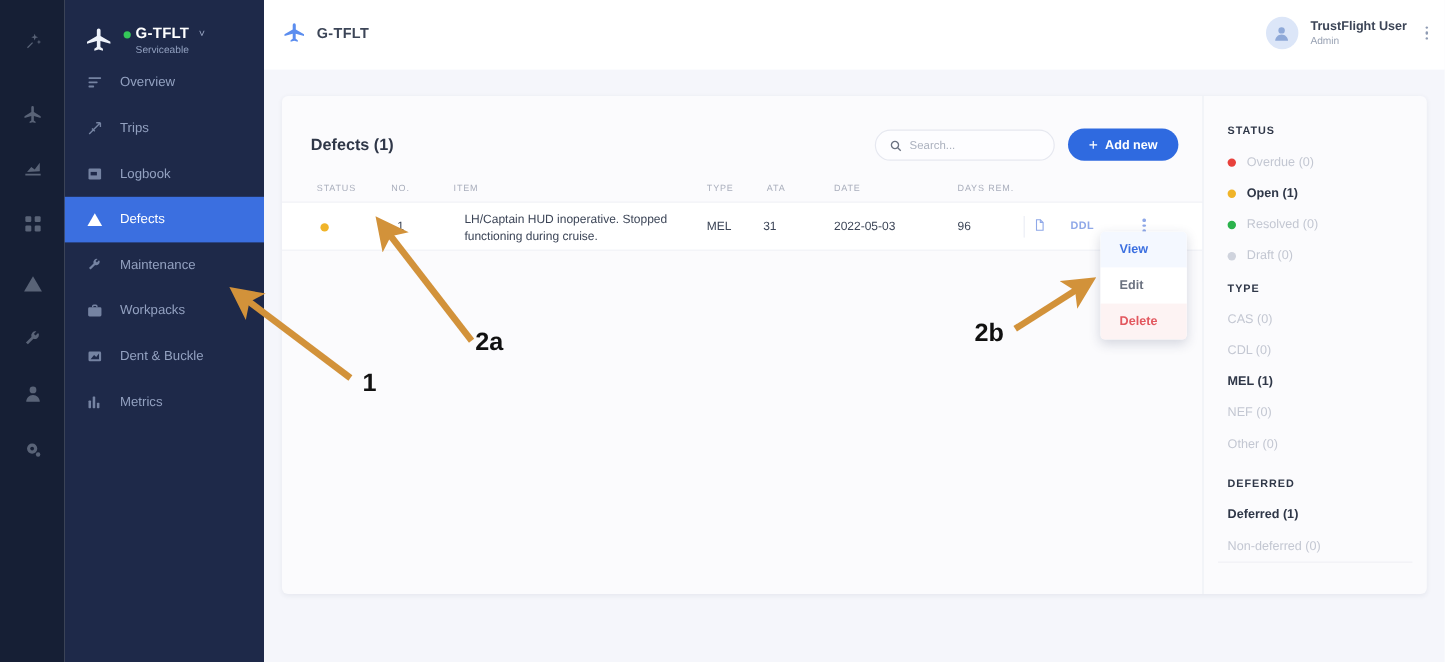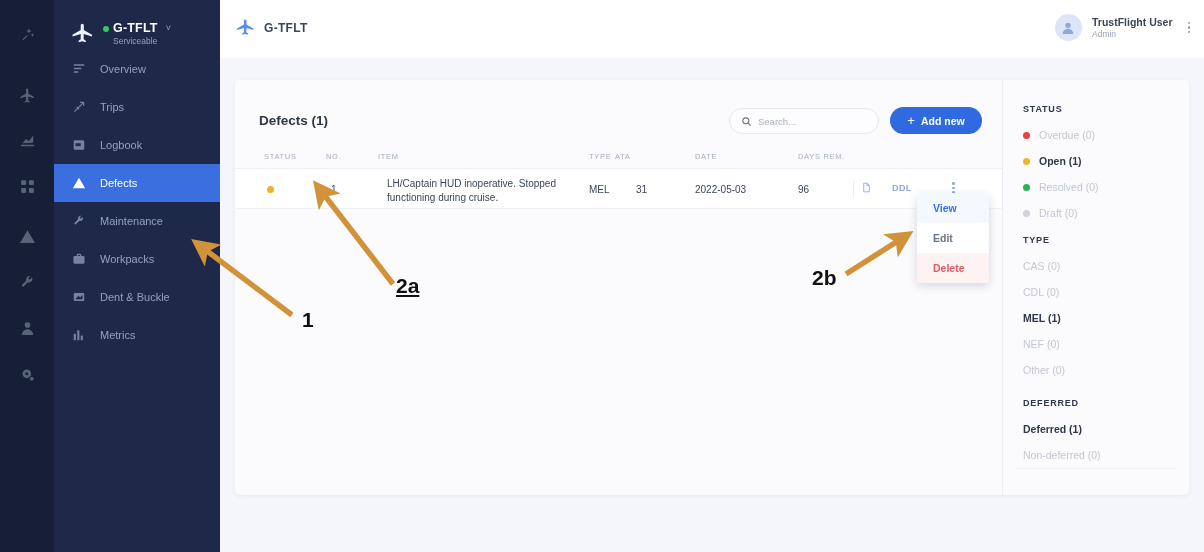--- a/index.html
+++ b/index.html
@@ -180,21 +180,21 @@
     border-bottom: 1px solid #eff0f5;
   }
   .thead span {
     position: absolute; top: 7px;
     font-size: 7.5px; letter-spacing: .7px; color: #a9aebc;
   }
   .c-status { left: 29px; }
   .c-no     { left: 91px; }
   .c-item   { left: 143px; }
   .c-type   { left: 354px; }
-  .c-ata    { left: 380px; }
+  .c-ata    { left: 404px; }
   .c-date   { left: 460px; }
   .c-days   { left: 563px; }
 
   .trow {
     position: relative; height: 40px;
     background: #ffffff;
     border-bottom: 1px solid #f1f2f7;
   }
   .trow .cell {
     position: absolute;
@@ -267,21 +267,21 @@
   .rp-sep { height: 1px; background: #f0f1f6; }
 
   
   .anno { position: absolute; left: 0; top: 0; width: 1204px; height: 552px; pointer-events: none; z-index: 60;}
   .anno-label {
     position: absolute;
     font-family: "Liberation Sans", sans-serif;
     font-size: 21px; font-weight: bold; color: #111111;
   }
   #lbl-1  { left: 302px; top: 308px; }
-  #lbl-2a { left: 396px; top: 274px; text-decoration: underline; }
+  #lbl-2a { left: 396px; top: 274px; }
   #lbl-2b { left: 812px; top: 266px; }
 </style>
 </head>
 <body>
 
 <div id="app">
 
   <div class="rail">
     <div class="rail-icon" style="top:24px">
       <svg viewBox="0 0 24 24" fill="currentColor">

